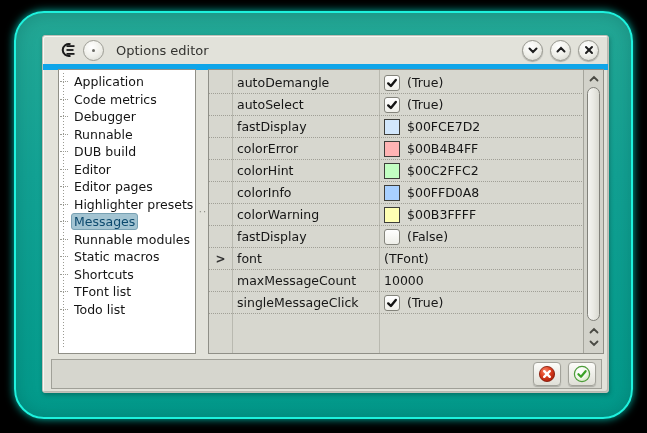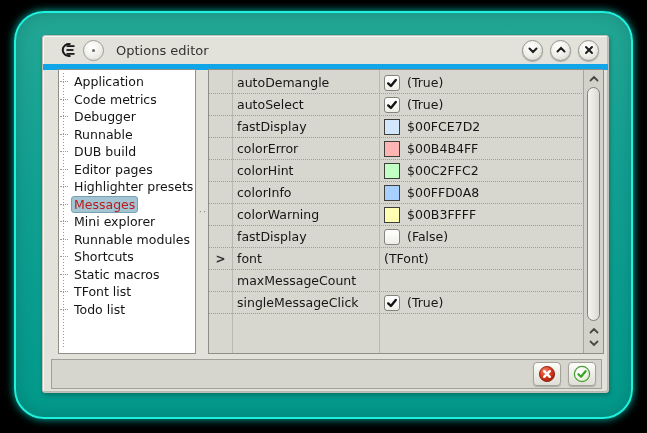--- a/index.html
+++ b/index.html
@@ -32,21 +32,21 @@
   .wbtn svg{width:12px;height:12px;}
   .wbtn svg *{stroke:#1d1d1d;stroke-width:2;fill:none;stroke-linecap:round;}
   
   .tree{position:absolute;left:15px;top:33px;width:138px;height:285px;background:#fff;
     border:1px solid #8f8f87;box-sizing:border-box;padding-top:3px;position:absolute;overflow:hidden;}
   .trunk{position:absolute;left:4px;top:3px;width:1px;height:274px;
     background:repeating-linear-gradient(180deg,#9b9b93 0 1px,transparent 1px 3px);}
   .tree-item{display:flex;align-items:center;height:17.5px;cursor:default;}
   .twig{width:8px;height:0;border-top:1px dotted #9b9b93;margin-left:1px;margin-right:3px;flex:none;}
   .tlabel{font-size:12.5px;color:#141414;white-space:nowrap;padding:0 3px;line-height:15px;}
-  .sel-label{background:#a3c4d2;border:1px solid #78a1b3;border-radius:3px;color:#b91c1c;padding:0 2px;}
+  .sel-label{background:#a3c4d2;border:1px solid #78a1b3;border-radius:3px;color:#0c4a6e;padding:0 2px;}
   
   .splitter{position:absolute;left:155px;top:33px;width:10px;height:285px;display:flex;
     align-items:center;justify-content:center;}
   .grip{color:#8a8a82;font-size:10px;letter-spacing:1px;line-height:4px;}
   
   .grid{position:absolute;left:165px;top:33px;width:396px;height:285px;background:#d7d7cf;
     border:1px solid #8f8f87;box-sizing:border-box;overflow:hidden;padding-left:44px;}
   .rows{position:absolute;left:0;top:2px;right:21px;}
   .grow{display:flex;align-items:center;height:22px;border-bottom:1px dotted #a09f96;box-sizing:border-box;}
   .gcell{width:23px;flex:none;text-align:center;font-size:12px;font-weight:bold;color:#333;}
@@ -137,45 +137,45 @@
             <div class="tree-item">
               <span class="twig"></span>
               <span class="tlabel">Runnable</span>
             </div>
             <div class="tree-item">
               <span class="twig"></span>
               <span class="tlabel">DUB build</span>
             </div>
             <div class="tree-item">
               <span class="twig"></span>
+              <span class="tlabel">Editor</span>
+            </div>
+            <div class="tree-item">
+              <span class="twig"></span>
               <span class="tlabel">Editor pages</span>
             </div>
             <div class="tree-item">
               <span class="twig"></span>
               <span class="tlabel">Highlighter presets</span>
             </div>
             <div class="tree-item">
               <span class="twig"></span>
               <span class="tlabel sel-label">Messages</span>
             </div>
             <div class="tree-item">
               <span class="twig"></span>
-              <span class="tlabel">Mini explorer</span>
-            </div>
-            <div class="tree-item">
-              <span class="twig"></span>
               <span class="tlabel">Runnable modules</span>
             </div>
             <div class="tree-item">
               <span class="twig"></span>
+              <span class="tlabel">Static macros</span>
+            </div>
+            <div class="tree-item">
+              <span class="twig"></span>
               <span class="tlabel">Shortcuts</span>
-            </div>
-            <div class="tree-item">
-              <span class="twig"></span>
-              <span class="tlabel">Static macros</span>
             </div>
             <div class="tree-item">
               <span class="twig"></span>
               <span class="tlabel">TFont list</span>
             </div>
             <div class="tree-item">
               <span class="twig"></span>
               <span class="tlabel">Todo list</span>
             </div>
           </div>
@@ -264,20 +264,23 @@
             <div class="grow">
               <span class="gcell">&gt;</span>
               <span class="ncell">font</span>
               <span class="vcell">
                 <span class="vtext">(TFont)</span>
               </span>
             </div>
             <div class="grow">
               <span class="gcell"></span>
               <span class="ncell">maxMessageCount</span>
+              <span class="vcell">
+                <span class="vtext">10000</span>
+              </span>
             </div>
             <div class="grow">
               <span class="gcell"></span>
               <span class="ncell">singleMessageClick</span>
               <span class="vcell">
                 <span class="checkbox">
                   <svg viewBox="0 0 12 12" class="checkmark">
                     <path d="M2.2 6.4 L4.9 9 L9.8 2.9"></path>
                   </svg>
                 </span>

